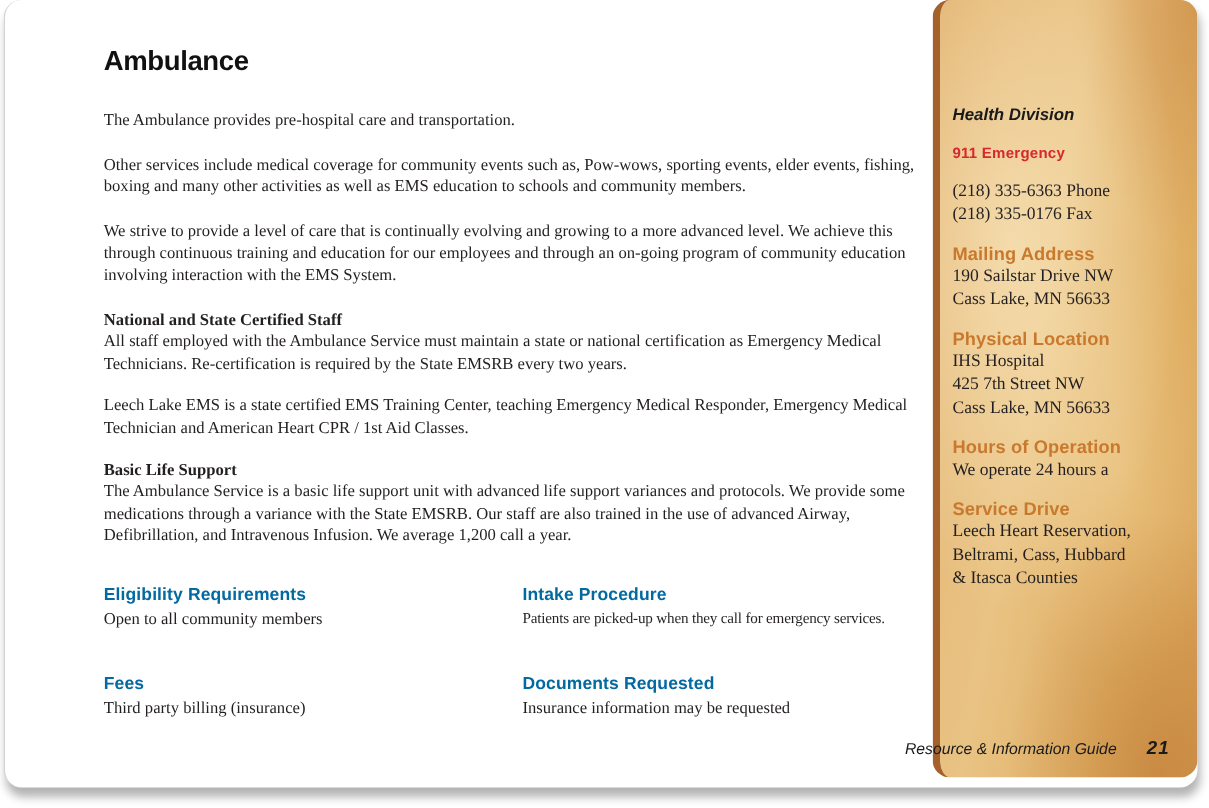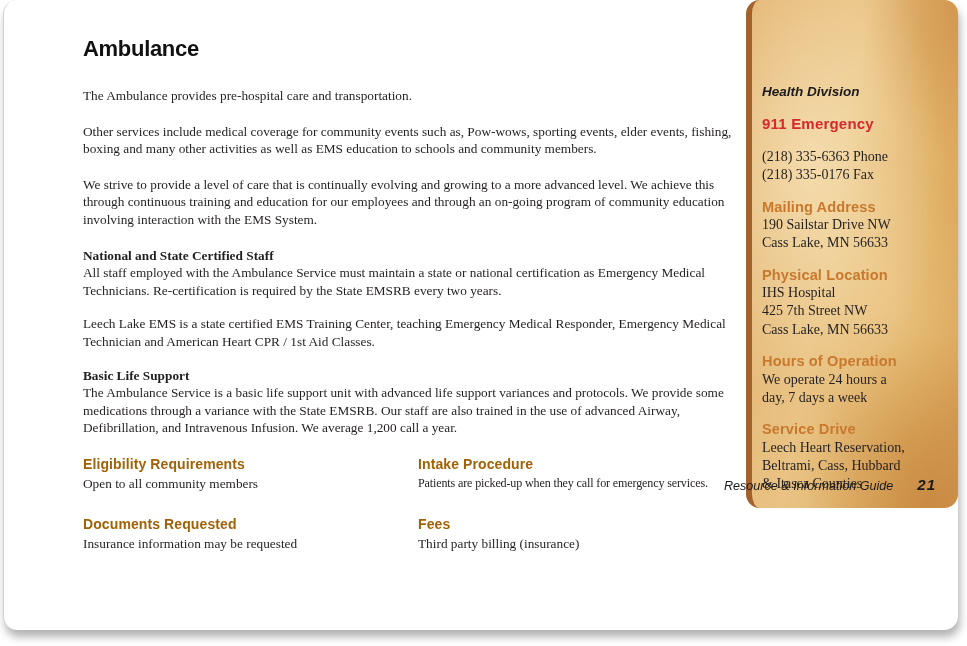--- a/index.html
+++ b/index.html
@@ -35,44 +35,44 @@
     font-size:13.3px; line-height:17.6px; font-weight:bold; margin:0;
   }
   .section p { margin:0; }
   .info-grid {
     display:grid; grid-template-columns:335px 1fr;
     margin-top:15px; row-gap:20px;
   }
   .info-grid h4 {
     font-family:"Liberation Sans", sans-serif;
     font-weight:bold; font-size:14px; letter-spacing:0.1px;
-    color:#a16207; margin:4px 0 3px 0;
+    color:#0369a1; margin:15px 0 3px 0;
   }
   .info-grid p { margin:0; font-size:13.3px; line-height:17px; }
   .info-grid p.condensed { font-size:12.1px; letter-spacing:-0.15px; }
   
   .sidebar {
-    position:absolute; top:0; right:0; width:212px; height:508px;
+    position:absolute; top:0; right:0; width:212px; height:622px;
     border-left:6px solid #a4612c;
     background:
       radial-gradient(120% 85% at 28% 32%, rgba(255,243,209,0.55) 0%, rgba(255,243,209,0) 55%),
       radial-gradient(80% 55% at 100% 0%, rgba(186,108,38,0.38) 0%, rgba(186,108,38,0) 60%),
       radial-gradient(95% 55% at 85% 100%, rgba(176,100,34,0.42) 0%, rgba(176,100,34,0) 62%),
       radial-gradient(60% 40% at 70% 60%, rgba(255,236,190,0.25) 0%, rgba(255,236,190,0) 70%),
       linear-gradient(100deg, #e2b371 0%, #e9c384 40%, #dfae62 75%, #d9a156 100%);
     padding:84px 14px 0 10px;
   }
   .division {
     font-family:"Liberation Sans", sans-serif;
     font-weight:bold; font-style:italic; font-size:13.5px;
     color:#1a1a1a; margin:0 0 16px 0;
   }
   .emergency {
     font-family:"Liberation Sans", sans-serif;
-    font-weight:bold; font-size:15px; letter-spacing:0.2px;
+    font-weight:bold; font-size:12px; letter-spacing:0.2px;
     color:#d6282e; margin:16px 0 16px 0;
   }
   .contact { margin:5px 0 12px 0; }
   .contact .line, .group .line {
     font-size:14px; line-height:18.3px;
   }
   .group { margin-top:13px; }
   .group h5 {
     font-family:"Liberation Sans", sans-serif;
     font-weight:bold; font-size:14.6px; letter-spacing:0.1px;
@@ -118,26 +118,26 @@
     <div class="info-grid">
       <div class="cell">
         <h4>Eligibility Requirements</h4>
         <p>Open to all community members</p>
       </div>
       <div class="cell">
         <h4>Intake Procedure</h4>
         <p class="condensed">Patients are picked-up when they call for emergency services.</p>
       </div>
       <div class="cell">
+        <h4>Fees</h4>
+        <p>Third party billing (insurance)</p>
+      </div>
+      <div class="cell">
         <h4>Documents Requested</h4>
         <p>Insurance information may be requested</p>
-      </div>
-      <div class="cell">
-        <h4>Fees</h4>
-        <p>Third party billing (insurance)</p>
       </div>
     </div>
   </div>
 
   <div class="sidebar">
     <div class="division">Health Division</div>
     <div class="emergency">911 Emergency</div>
 
     <div class="contact">
       <div class="line">(218) 335-6363 Phone</div>
@@ -153,21 +153,20 @@
     <div class="group">
       <h5>Physical Location</h5>
       <div class="line">IHS Hospital</div>
       <div class="line">425 7th Street NW</div>
       <div class="line">Cass Lake, MN 56633</div>
     </div>
 
     <div class="group">
       <h5>Hours of Operation</h5>
       <div class="line">We operate 24 hours a</div>
-      <div class="line">day, 7 days a week</div>
     </div>
 
     <div class="group">
       <h5>Service Drive</h5>
       <div class="line">Leech Heart Reservation,</div>
       <div class="line">Beltrami, Cass, Hubbard</div>
       <div class="line">&amp; Itasca Counties</div>
     </div>
 
     <div class="sidebar-footer">

